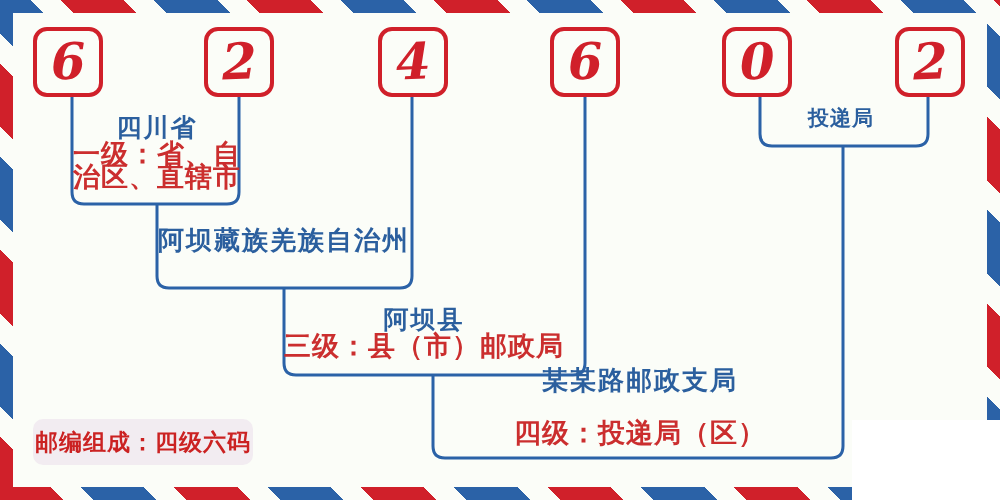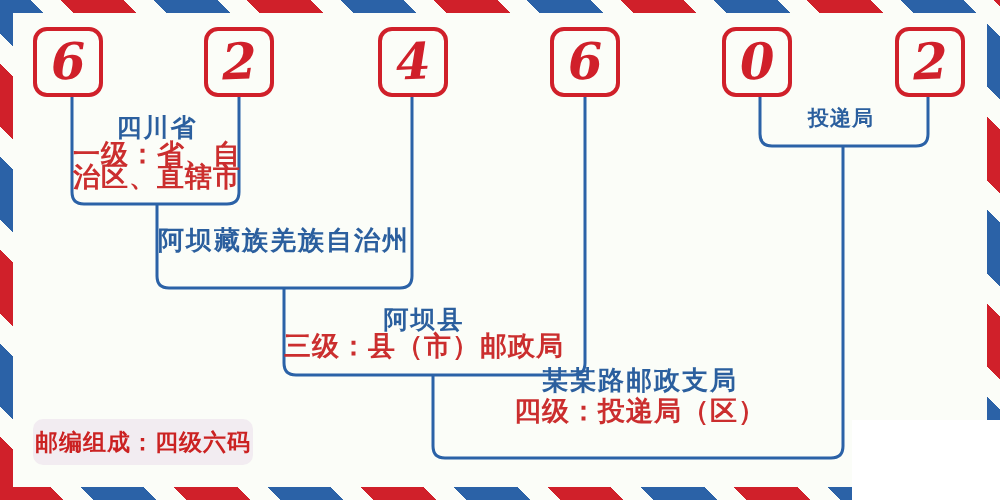--- a/index.html
+++ b/index.html
@@ -43,21 +43,21 @@
   .label-title{
     color:#2b5f9e;font-weight:bold;font-size:25px;line-height:30px;
     letter-spacing:2px;
   }
   .label-title.sm{font-size:26px;}
   .label-title.xs{font-size:21px;letter-spacing:1px;text-align:center;}
   .label-desc{
     color:#cb2e2e;font-weight:bold;font-size:27px;line-height:23px;
     letter-spacing:1px;
   }
-  .label-desc.gap{margin-top:4px;}
+  .label-desc.gap{margin-top:26px;}
   
   .badge{
     position:absolute;left:33px;top:419px;width:220px;height:46px;
     background:#f2ecf1;border-radius:10px;
     display:flex;align-items:center;justify-content:center;
   }
   .badge-text{
     color:#cb2222;font-weight:bold;font-size:23px;letter-spacing:1px;
     font-family:"Liberation Serif","DejaVu Serif",serif;
   }

